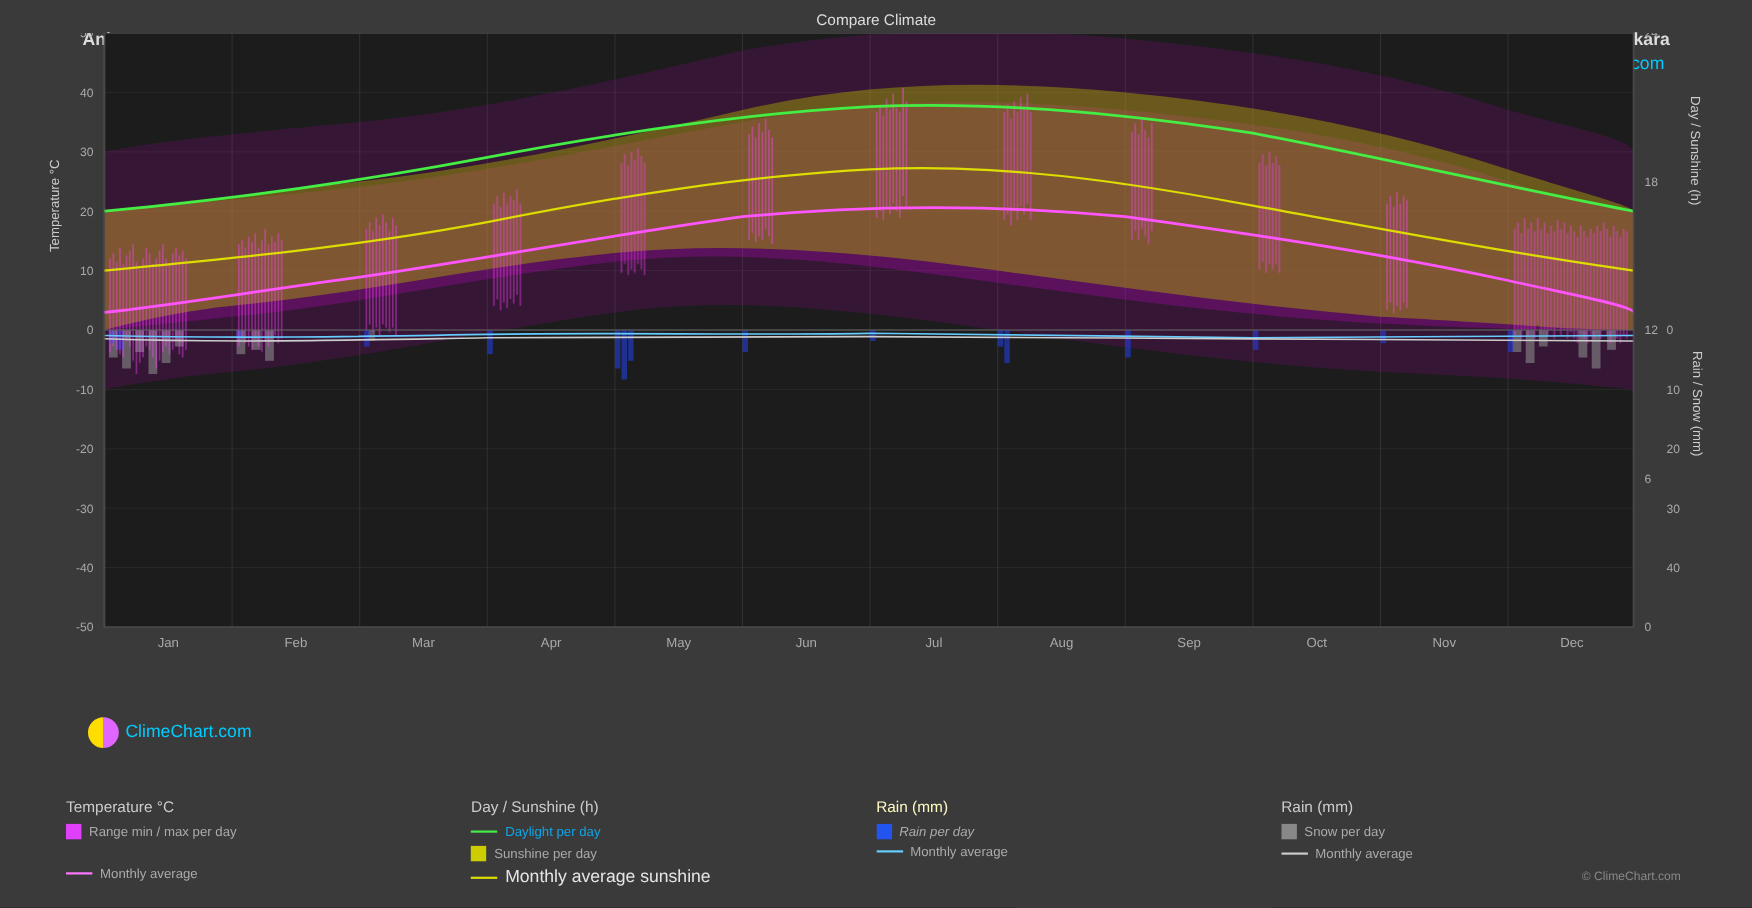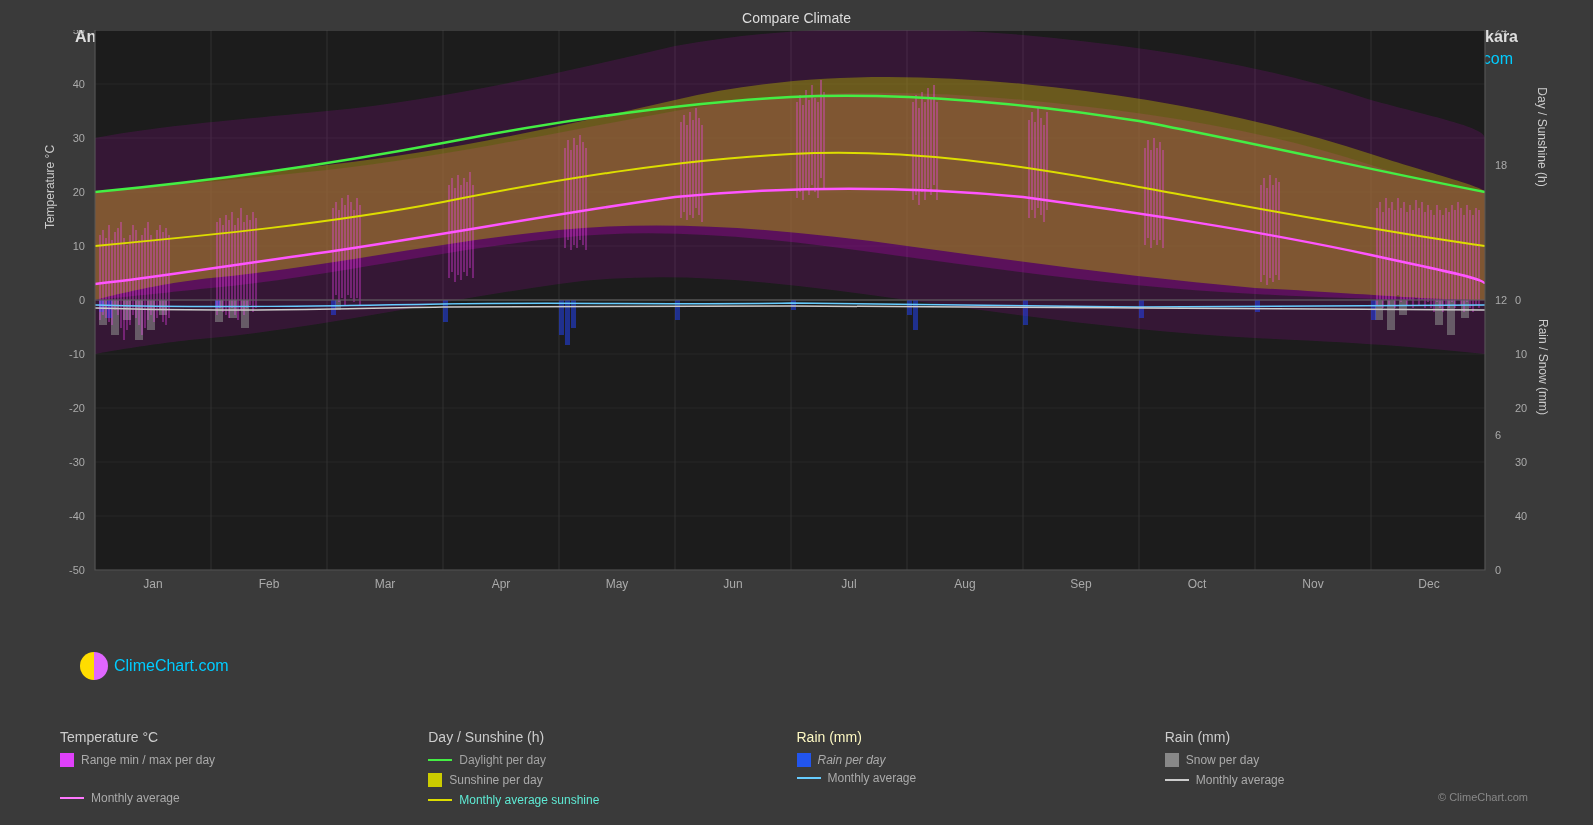--- a/index.html
+++ b/index.html
@@ -413,29 +413,29 @@
       <div style="display:flex; align-items:center;">
         <div style="width:24px; height:2px; background:#ff77ff; margin-right:7px;"></div>
         <span style="font-size:12px; color:#aaa;">Monthly average</span>
       </div>
     </div>
 
     <div style="flex:1;">
       <div style="color:#ccc; font-size:14px; margin-bottom:8px;">Day / Sunshine (h)</div>
       <div style="display:flex; align-items:center; margin-bottom:6px;">
         <div style="width:24px; height:2px; background:#44ee44; margin-right:7px;"></div>
-        <span style="font-size:12px; color:#a3a3a3;">Daylight per day</span>
+        <span style="font-size:12px; color:#0ea5e9;">Daylight per day</span>
       </div>
       <div style="display:flex; align-items:center; margin-bottom:6px;">
         <div style="width:14px; height:14px; background:#cccc00; margin-right:7px;"></div>
         <span style="font-size:12px; color:#aaa;">Sunshine per day</span>
       </div>
       <div style="display:flex; align-items:center;">
         <div style="width:24px; height:2px; background:#dddd00; margin-right:7px;"></div>
-        <span style="font-size:12px; color:#5eead4;">Monthly average sunshine</span>
+        <span style="font-size:16px; color:#e5e5e5;">Monthly average sunshine</span>
       </div>
     </div>
 
     <div style="flex:1;">
       <div style="color:#fef9c3; font-size:14px; margin-bottom:8px;">Rain (mm)</div>
       <div style="display:flex; align-items:center; margin-bottom:4px;font-style:italic;">
         <div style="width:14px; height:14px; background:#2255ee; margin-right:7px;"></div>
         <span style="font-size:12px; color:#aaa;">Rain per day</span>
       </div>
       <div style="display:flex; align-items:center;">

